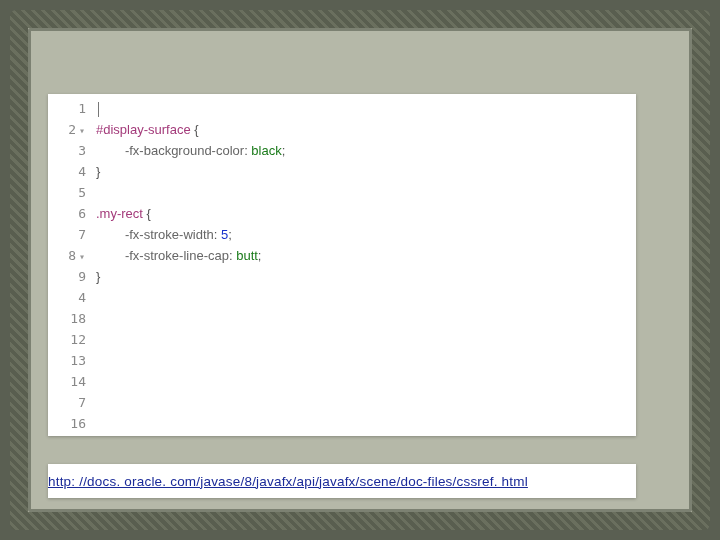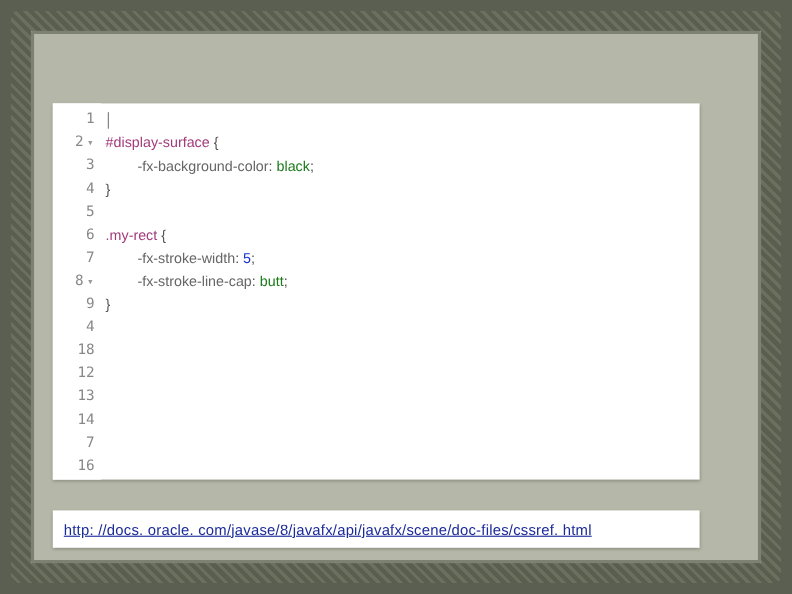--- a/index.html
+++ b/index.html
@@ -15,21 +15,21 @@
   .gutter div{height:21px;line-height:21px;padding-right:6px}
   .fold{display:inline-block;width:8px;text-align:center;color:#999;font-size:10px;margin-left:2px}
   .code{position:absolute;left:48px;top:0;right:0;bottom:0;font-family:Liberation Sans, sans-serif;font-size:13px;color:#333;padding-top:4px}
   .code div{height:21px;line-height:21px;white-space:pre}
   .sel{color:#a33a7a}
   .prop{color:#666}
   .val-k{color:#1a7a1a}
   .val-n{color:#1a33cc}
   .punct{color:#555}
   .cursor-bar{display:inline-block;width:1px;height:15px;background:#777;vertical-align:middle;margin-left:2px}
-  .link-box{position:absolute;left:20px;bottom:14px;right:56px;height:34px;background:#fff;box-shadow:0 1px 3px rgba(0,0,0,.25);display:flex;align-items:center;padding-left:10px;box-sizing:border-box}
+  .link-box{position:absolute;left:20px;bottom:14px;right:56px;height:34px;background:#fff;box-shadow:0 1px 3px rgba(0,0,0,.25);display:flex;align-items:center;box-sizing:border-box}
   .link-box a{color:#1a2a99;text-decoration:underline;font-size:13.5px;letter-spacing:.2px}
 </style>
 </head>
 <body>
 
 <div class="frame">
  <div class="inner-pad">
 
 
   <div class="code-card">

